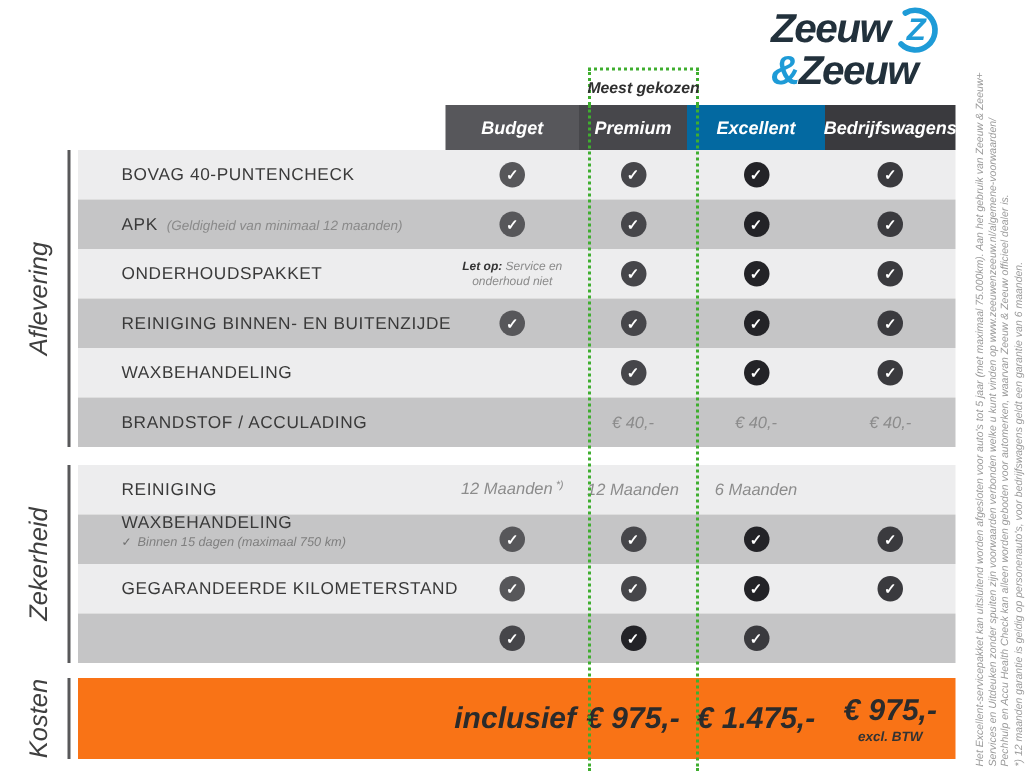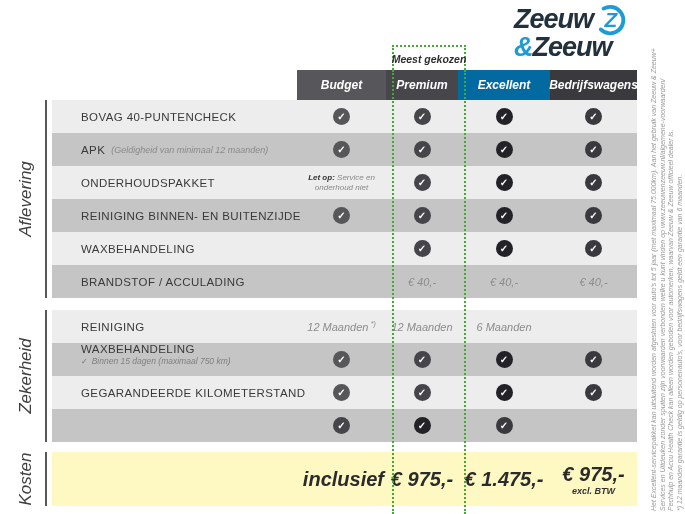--- a/index.html
+++ b/index.html
@@ -53,21 +53,21 @@
   .mval { font-size:11px; font-style:italic; color:#8c8c8c; white-space:nowrap; }
   .mval sup { font-size:7px; }
 
   .note { text-align:center; font-size:8px; line-height:9.5px; font-style:italic; color:#8a8a8a; }
   .note b { color:#333; }
 
   .gap1 { height:12px; }
   .gap2 { height:10px; }
 
   
-  .kosten-row { height:54px; background:#fef9c3; align-items:center; }
+  .kosten-row { height:54px; background:#f97316; align-items:center; }
   .kval { font-size:20px; font-weight:bold; font-style:italic; color:#2b2b2b; white-space:nowrap; }
   .kcell { display:flex; align-items:center; justify-content:center; height:100%; }
   .kcell.right { justify-content:flex-end; padding-right:2px; }
   .kcell.col { flex-direction:column; }
   .knote { font-size:9px; font-weight:bold; font-style:italic; color:#333; margin-top:0px; }
 
   
   .vline { position:absolute; width:2px; background:#58585a; left:45px; }
   .vlabel { position:absolute; white-space:nowrap; font-style:italic; font-size:17px; color:#3f3f3f;
             transform:translate(-50%,-50%) rotate(-90deg); }

